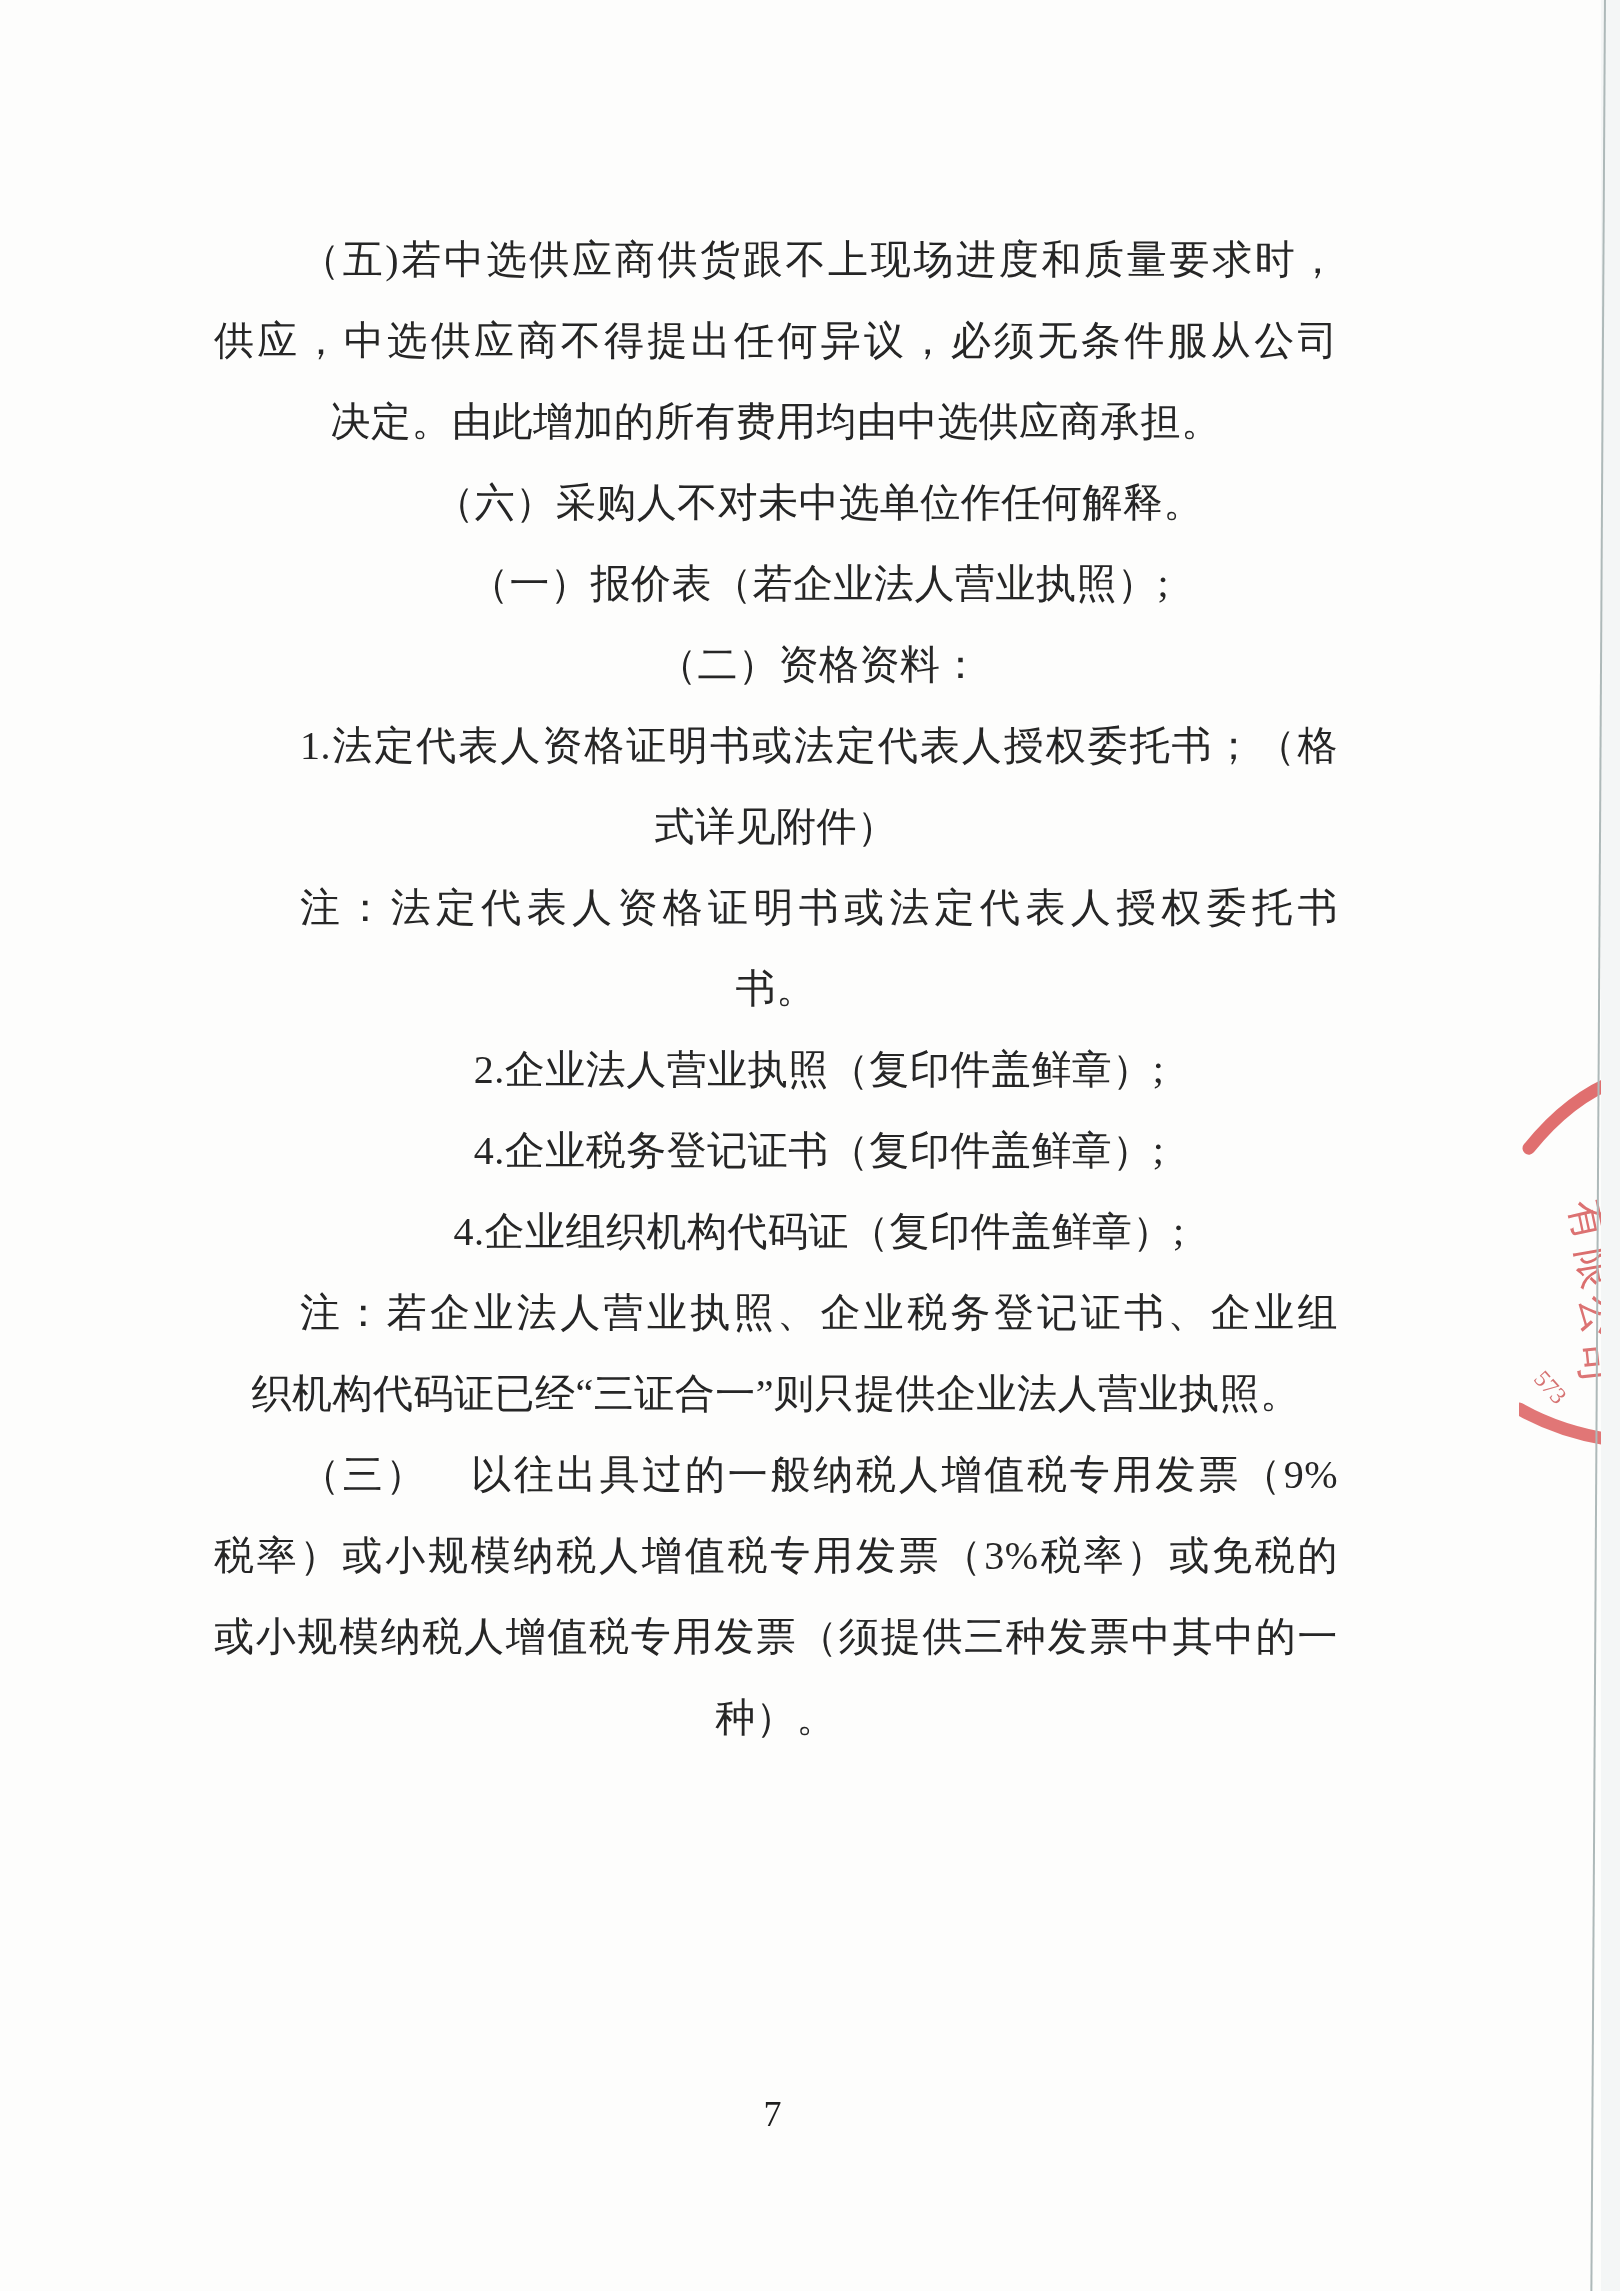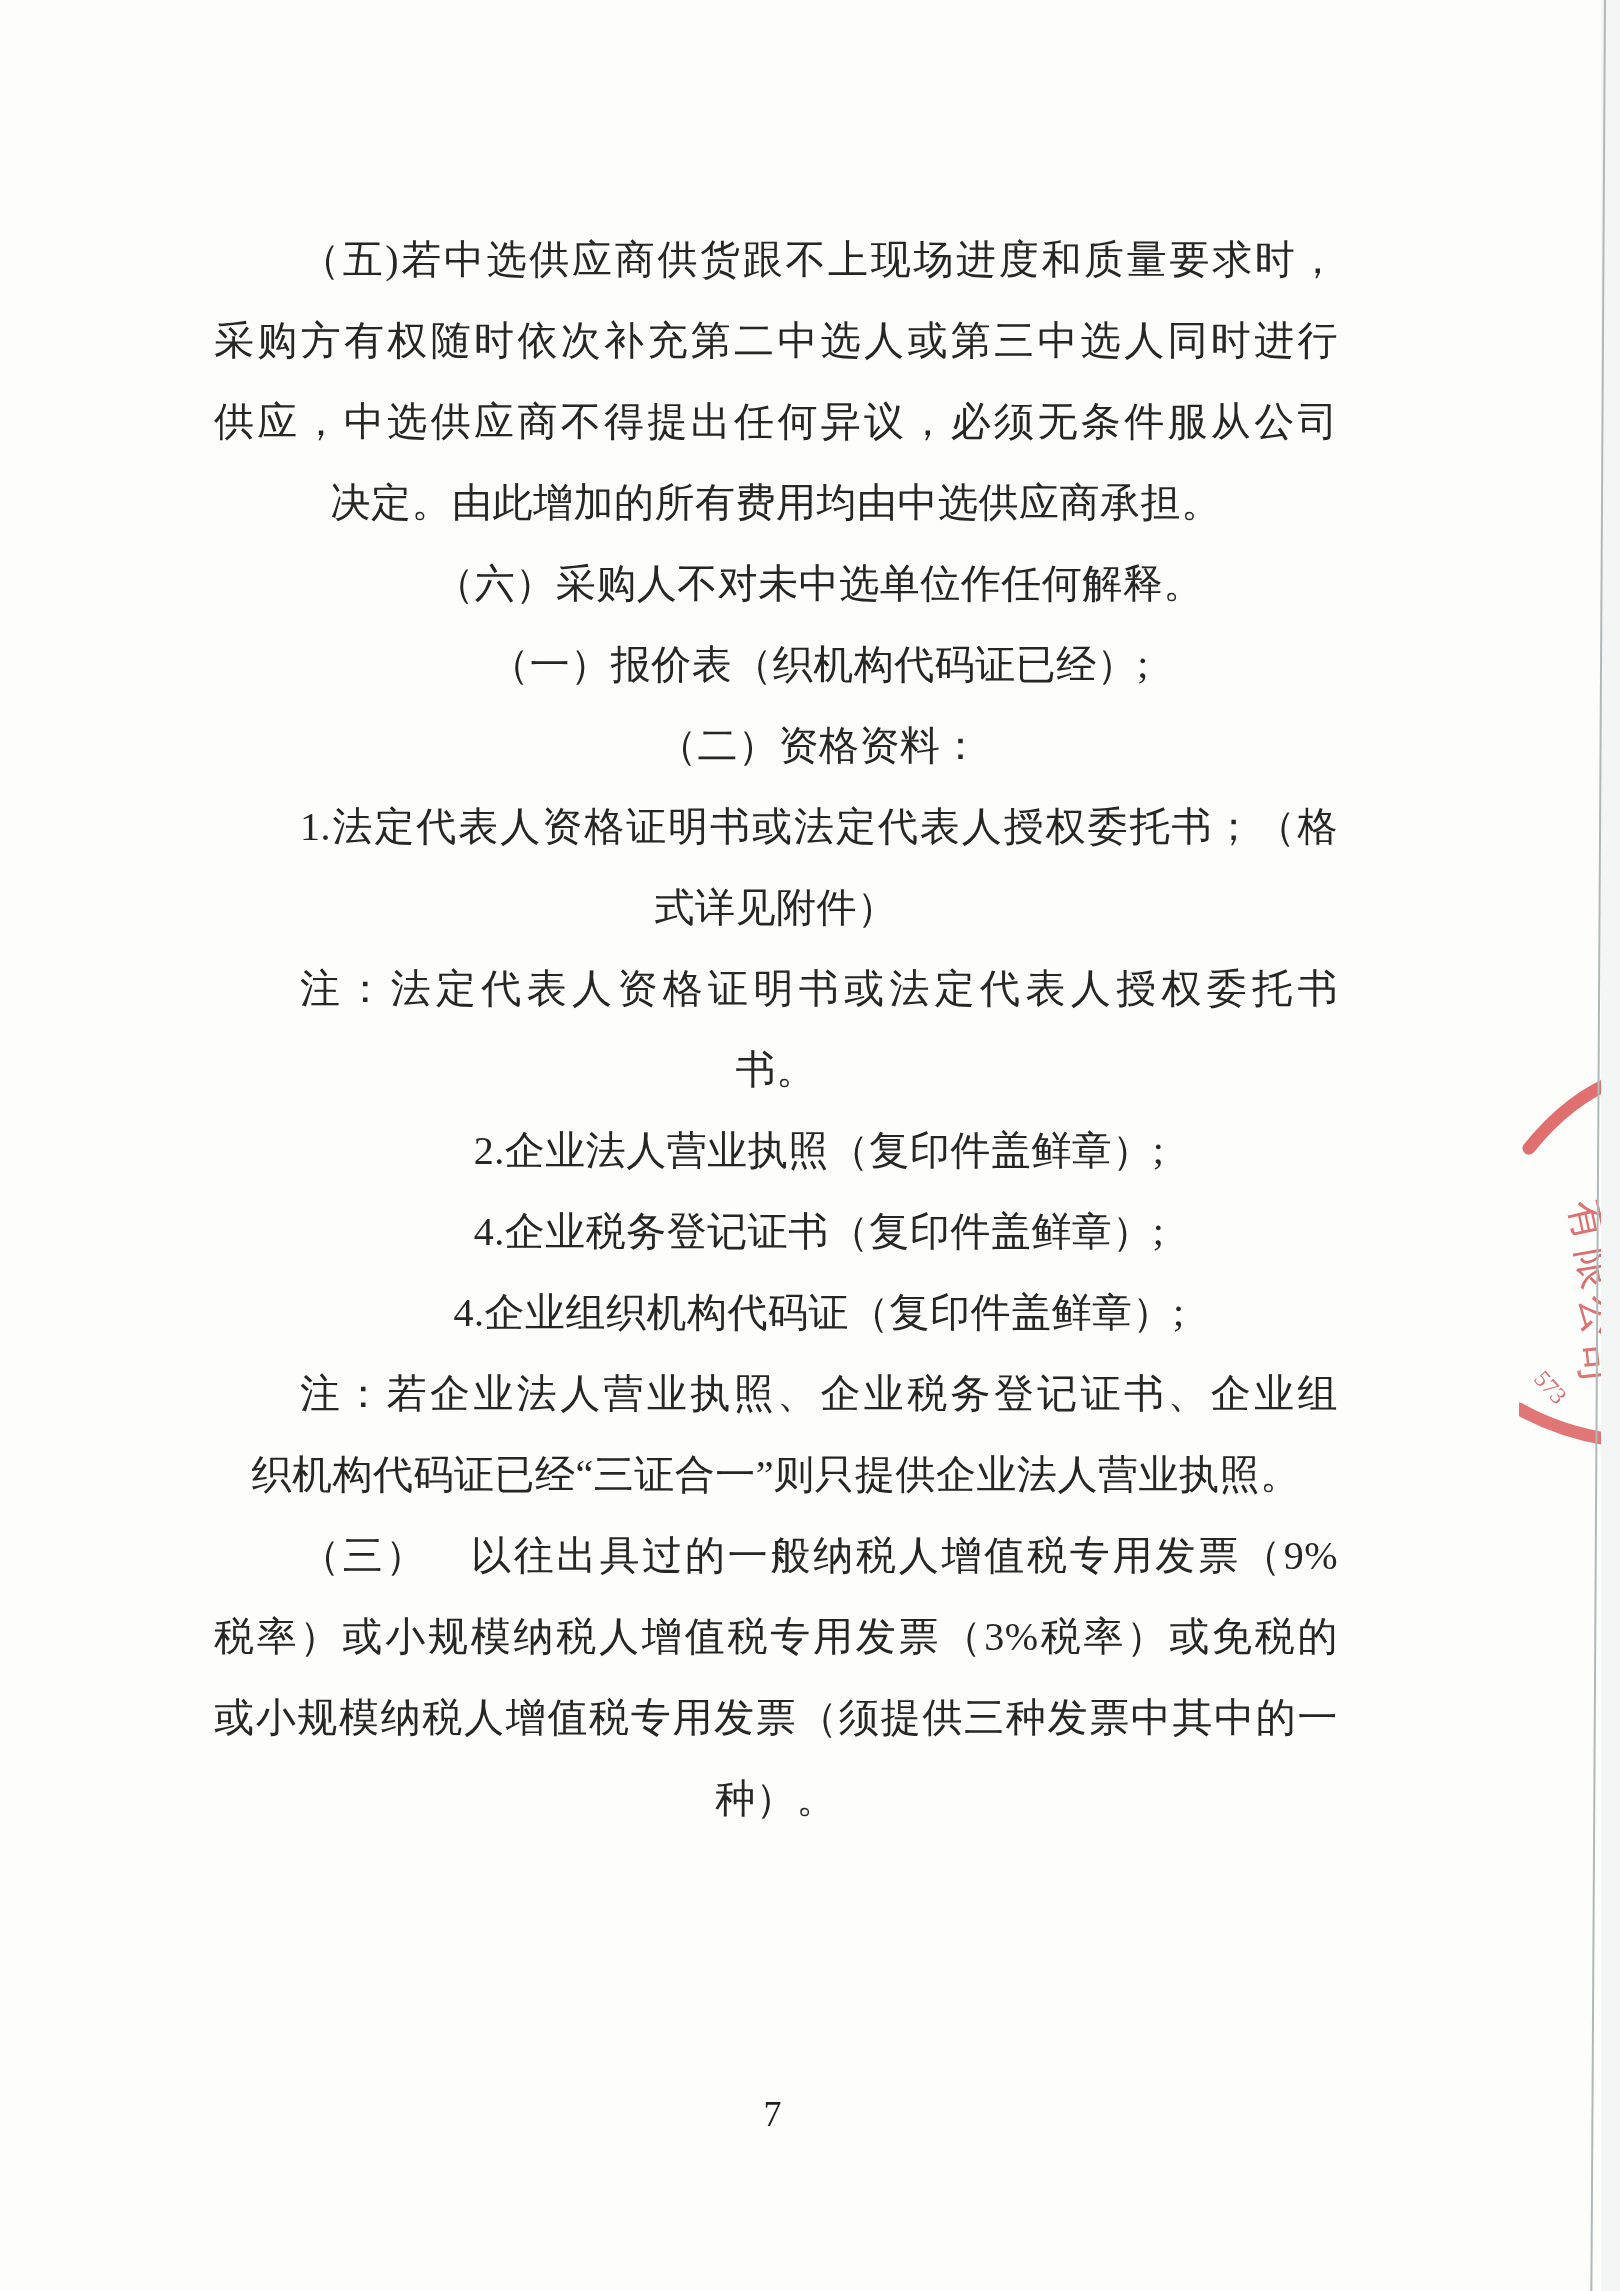--- a/index.html
+++ b/index.html
@@ -71,25 +71,24 @@
   }
   #stamp svg{display:block;}
 </style>
 </head>
 <body>
 
 <div id="page">
 
   <div id="doc-body">
       <div class="tline justify indent">（五)若中选供应商供货跟不上现场进度和质量要求时，</div>
-      <div class="tline justify">采购方有权随时依次补充第二中选人或第三中选人同时进行</div>
       <div class="tline justify">供应，中选供应商不得提出任何异议，必须无条件服从公司</div>
       <div class="tline">决定。由此增加的所有费用均由中选供应商承担。</div>
       <div class="tline indent">（六）采购人不对未中选单位作任何解释。</div>
-      <div class="tline indent">（一）报价表（织机构代码证已经）;</div>
+      <div class="tline indent">（一）报价表（若企业法人营业执照）;</div>
       <div class="tline indent">（二）资格资料：</div>
       <div class="tline justify indent">1.法定代表人资格证明书或法定代表人授权委托书；（格</div>
       <div class="tline">式详见附件）</div>
       <div class="tline justify indent">注：法定代表人资格证明书或法定代表人授权委托书</div>
       <div class="tline">书。</div>
       <div class="tline indent">2.企业法人营业执照（复印件盖鲜章）;</div>
       <div class="tline indent">4.企业税务登记证书（复印件盖鲜章）;</div>
       <div class="tline indent">4.企业组织机构代码证（复印件盖鲜章）;</div>
       <div class="tline justify indent">注：若企业法人营业执照、企业税务登记证书、企业组</div>
       <div class="tline">织机构代码证已经“三证合一”则只提供企业法人营业执照。</div>

